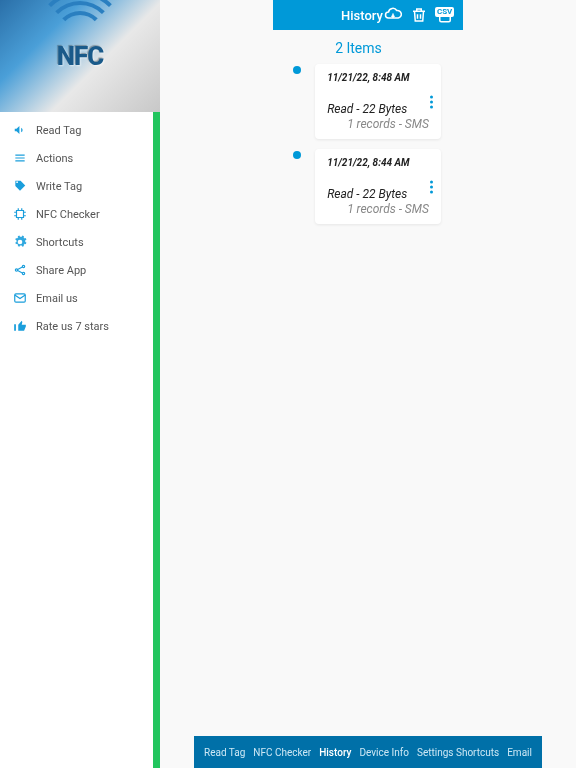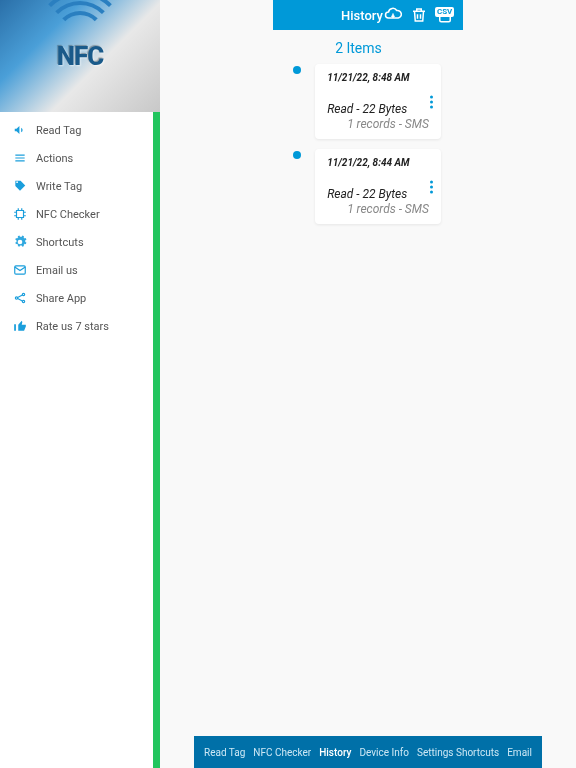--- a/index.html
+++ b/index.html
@@ -88,36 +88,36 @@
         <span class="mi-icon">
           <svg viewBox="0 0 24 24" fill="currentColor">
               <path d="M12 8a4 4 0 1 0 0 8 4 4 0 0 0 0-8zm9 4l2 1-1 3-2-1a8 8 0 0 1-2 2l1 2-3 1-1-2h-3l-1 2-3-1 1-2a8 8 0 0 1-2-2l-2 1-1-3 2-1v-3l-2-1 1-3 2 1a8 8 0 0 1 2-2l-1-2 3-1 1 2h3l1-2 3 1-1 2a8 8 0 0 1 2 2l2-1 1 3-2 1v3z" opacity="0.9"></path>
             </svg>
         </span>
         <span>Shortcuts</span>
       </div>
       <div class="menu-item">
         <span class="mi-icon">
           <svg viewBox="0 0 24 24" fill="none" stroke="currentColor" stroke-width="2">
-              <rect x="3" y="5" width="18" height="14" rx="2"></rect>
-              <path d="M3 7l9 6 9-6"></path>
-            </svg>
-        </span>
-        <span>Email us</span>
-      </div>
-      <div class="menu-item">
-        <span class="mi-icon">
-          <svg viewBox="0 0 24 24" fill="none" stroke="currentColor" stroke-width="2">
               <circle cx="6" cy="12" r="2"></circle>
               <circle cx="18" cy="6" r="2"></circle>
               <circle cx="18" cy="18" r="2"></circle>
               <path d="M8 11l8-4M8 13l8 4"></path>
             </svg>
         </span>
         <span>Share App</span>
+      </div>
+      <div class="menu-item">
+        <span class="mi-icon">
+          <svg viewBox="0 0 24 24" fill="none" stroke="currentColor" stroke-width="2">
+              <rect x="3" y="5" width="18" height="14" rx="2"></rect>
+              <path d="M3 7l9 6 9-6"></path>
+            </svg>
+        </span>
+        <span>Email us</span>
       </div>
       <div class="menu-item">
         <span class="mi-icon">
           <svg viewBox="0 0 24 24" fill="currentColor">
               <path d="M2 20h3V9H2v11zm19-10h-6l1-5-1-2-6 7v10h10l3-7v-3z"></path>
             </svg>
         </span>
         <span>Rate us 7 stars</span>
       </div>
     </div>

